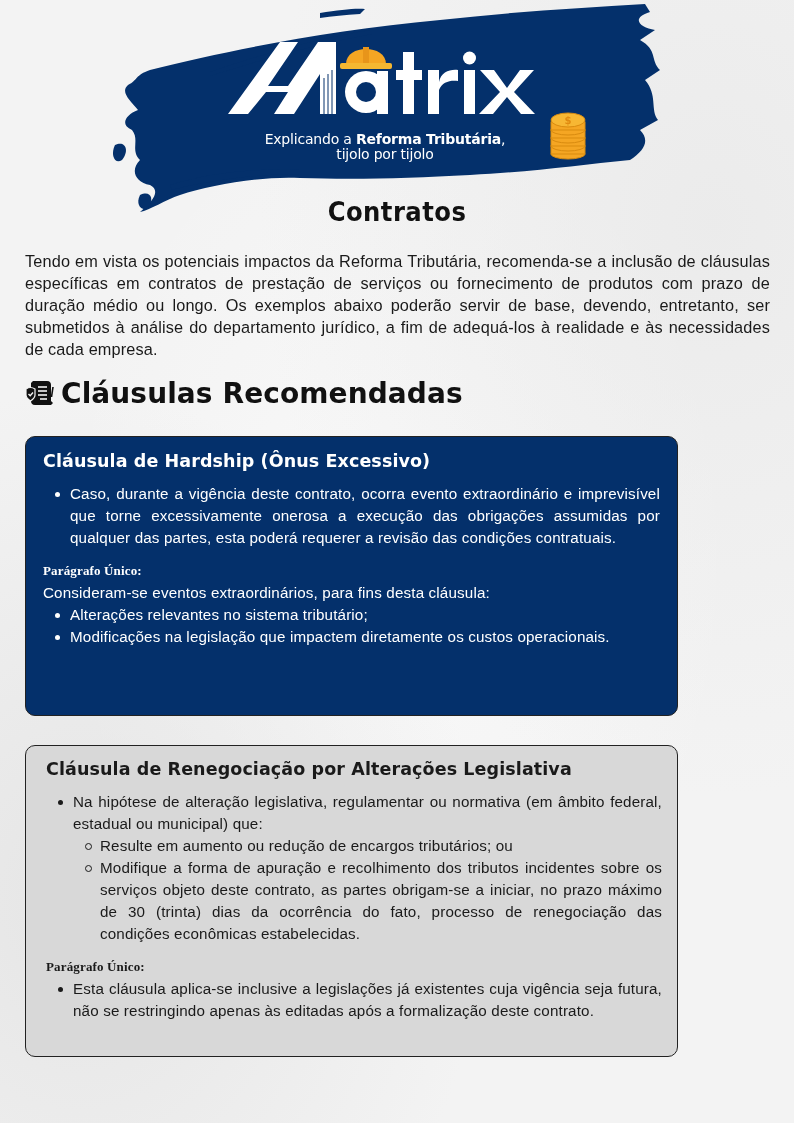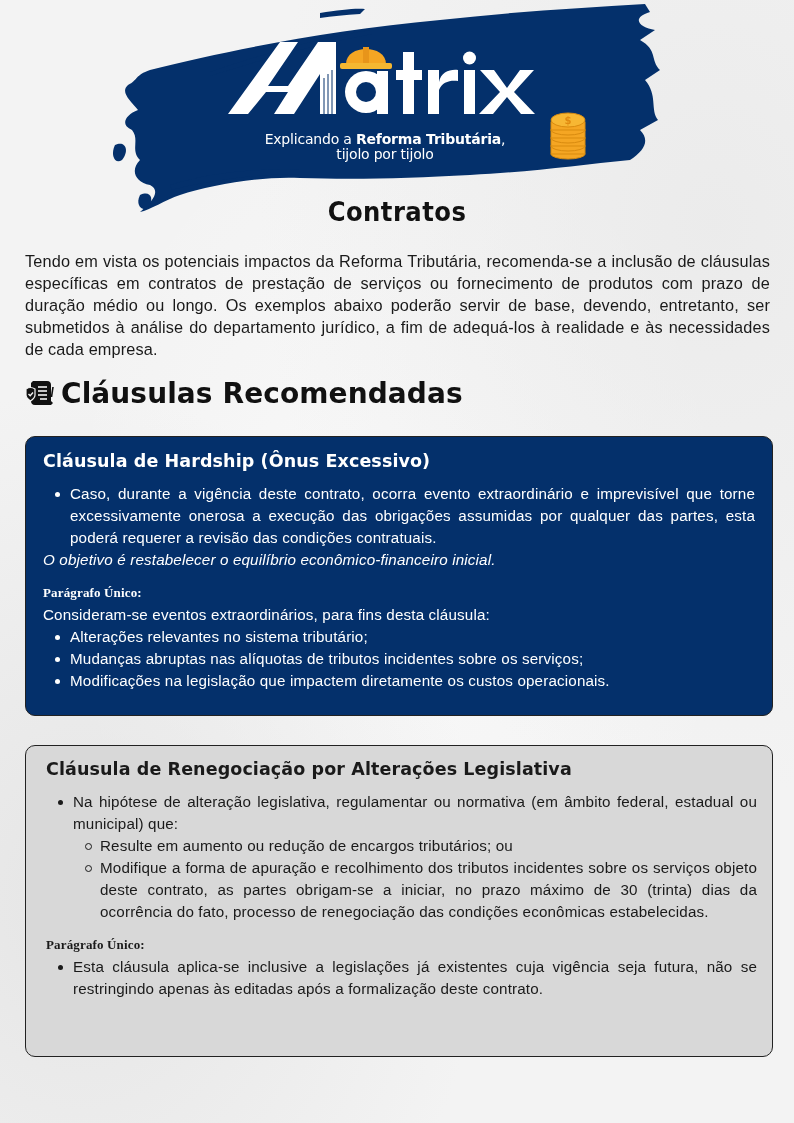--- a/index.html
+++ b/index.html
@@ -51,21 +51,21 @@
     position: absolute; left: 25px; top: 378px; height: 30px;
     display: flex; align-items: center; gap: 6px;
   }
   .section-head h2 {
     font-family: "DejaVu Sans", sans-serif; font-weight: bold;
     font-size: 28px; color: #111; letter-spacing: 0.1px;
   }
 
   
   .card {
-    position: absolute; left: 25px; width: 748px;
+    position: absolute; left: 25px; width: 653px;
     border-radius: 10px; border: 1.5px solid #222;
     font-family: "Liberation Sans", sans-serif;
     font-size: 15.2px; line-height: 22px; letter-spacing: 0.15px;
   }
   .card.blue {
     top: 436px; height: 280px;
     background: #04306b; color: #ffffff;
     padding: 12px 17px 0 17px;
   }
   .card.grey {
@@ -182,26 +182,24 @@
     <line x1="28" y1="8" x2="26.5" y2="18" stroke="#111" stroke-width="1.6"></line>
   </svg>
   <h2>Cláusulas Recomendadas</h2>
 </div>
 
 <div class="card blue">
   <h3>Cláusula de Hardship (Ônus Excessivo)</h3>
   <ul class="bullets">
     <li>Caso, durante a vigência deste contrato, ocorra evento extraordinário e imprevisível que torne excessivamente onerosa a execução das obrigações assumidas por qualquer das partes, esta poderá requerer a revisão das condições contratuais.</li>
   </ul>
-  <div class="objective">O objetivo é restabelecer o equilíbrio econômico-financeiro inicial.</div>
   <div class="para-title">Parágrafo Único:</div>
   <div>Consideram-se eventos extraordinários, para fins desta cláusula:</div>
   <ul class="bullets">
     <li>Alterações relevantes no sistema tributário;</li>
-    <li>Mudanças abruptas nas alíquotas de tributos incidentes sobre os serviços;</li>
     <li>Modificações na legislação que impactem diretamente os custos operacionais.</li>
   </ul>
 </div>
 
 <div class="card grey">
   <h3>Cláusula de Renegociação por Alterações Legislativa</h3>
   <ul class="bullets">
     <li>Na hipótese de alteração legislativa, regulamentar ou normativa (em âmbito federal, estadual ou municipal) que:</li>
   </ul>
   <ul class="sub">

